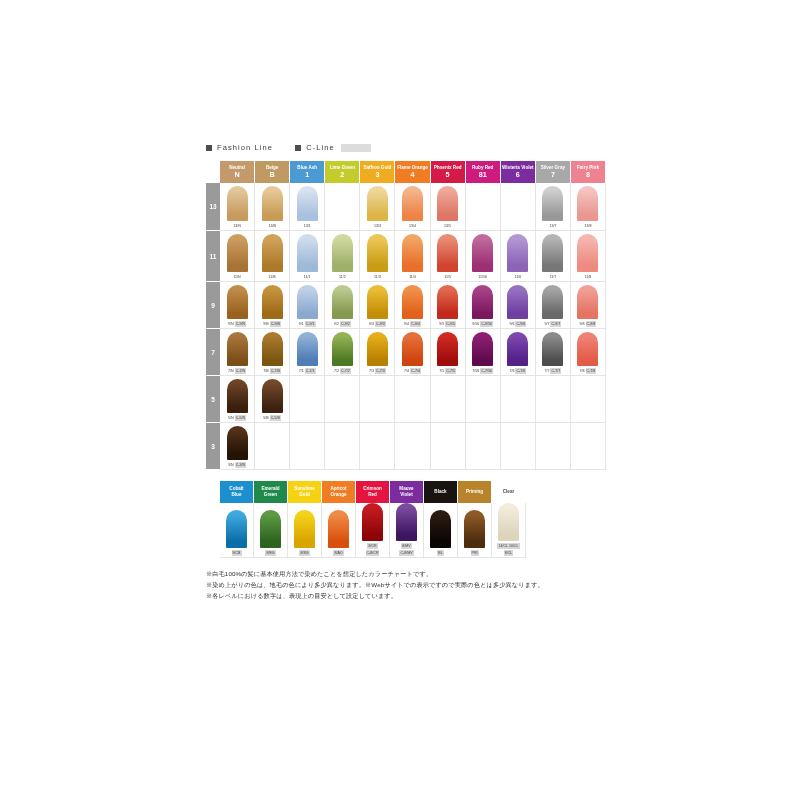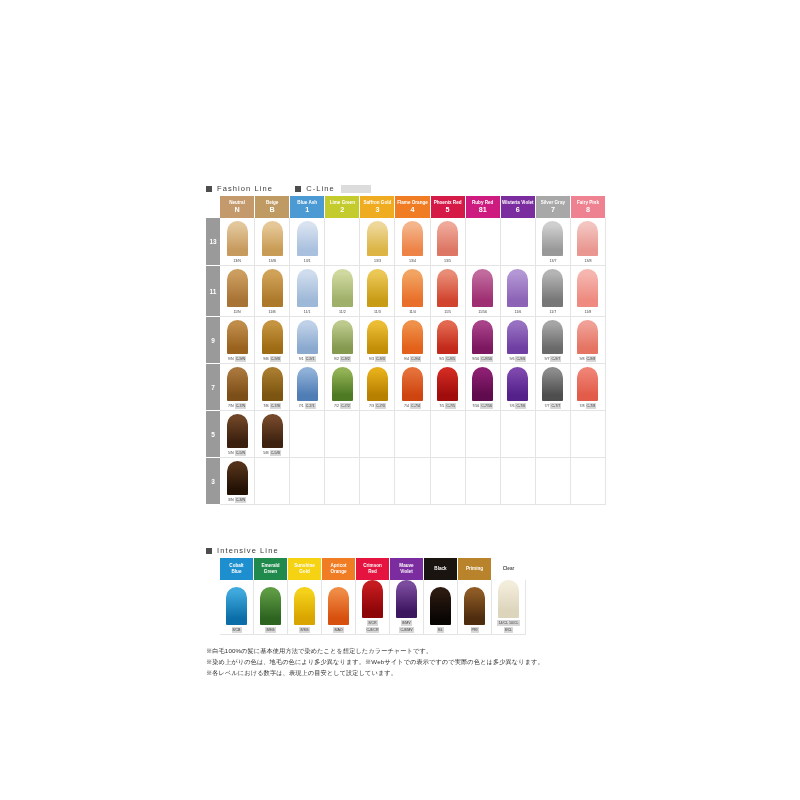--- a/index.html
+++ b/index.html
@@ -17,24 +17,23 @@
   #chart-root {
     position: absolute;
     left: 206px;
     top: 143px;
     width: 400px;
   }
 
   
   .legend-row {
     display: flex;
-    align-items: flex-end;
+    align-items: flex-start;
     height: 15px;
     margin-bottom: 3px;
-    margin-top: 35px;
   }
   .legend-group {
     display: flex;
     align-items: center;
     margin-right: 22px;
   }
   .legend-sq {
     width: 6px;
     height: 6px;
     background: #4d4d4d;
@@ -661,26 +660,20 @@
             </div>
             <div class="cell" style="height: 47px;">
               <div class="codes"></div>
             </div>
           </div>
         </div>
     </div>
   </div>
 
   <div class="intensive-block">
-    <div class="legend-row">
-      <div class="legend-group">
-        <span class="legend-sq"></span>
-        <span class="legend-label">Intensive Line</span>
-      </div>
-    </div>
     <div class="intensive-grid" id="intensive-cols">
         <div class="i-col">
           <div class="i-head" style="background: rgb(29, 143, 206);">
             <div>
               <div>Cobalt</div>
               <div>Blue</div>
             </div>
           </div>
           <div class="i-cell">
             <div class="swatch" style="height: 38px; background-image: linear-gradient(rgb(63, 169, 221) 0%, rgb(63, 169, 221) 12%, rgb(11, 110, 168) 82%, rgb(11, 110, 168) 100%);"></div>

